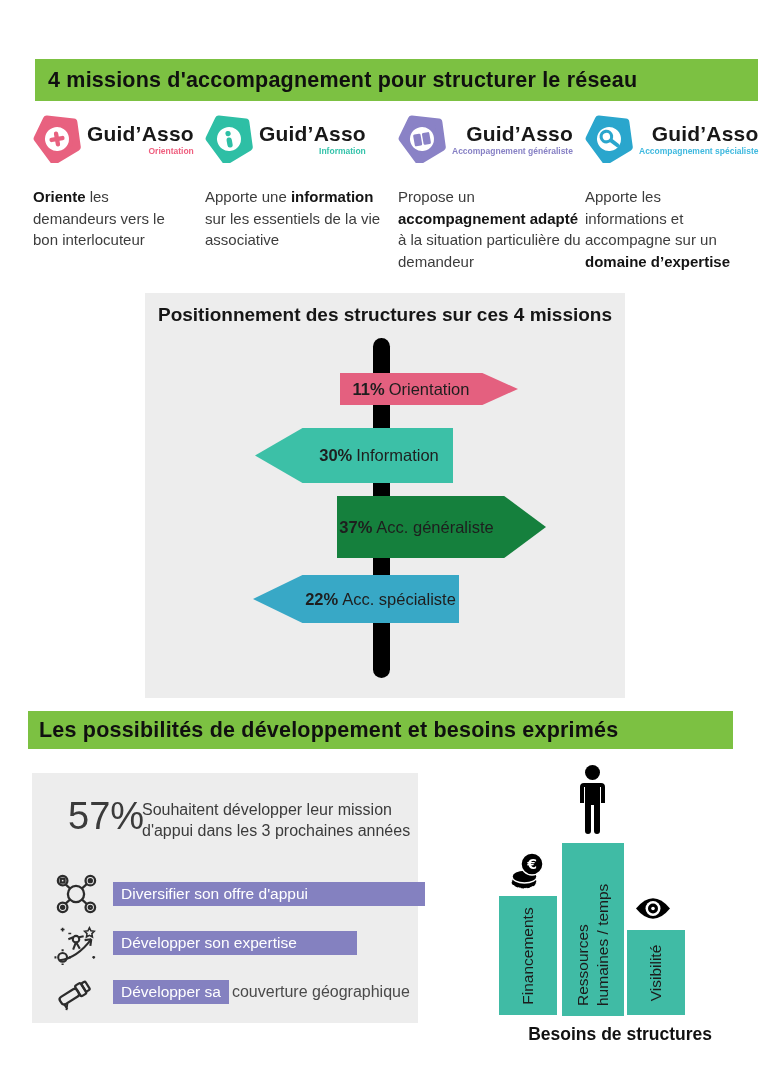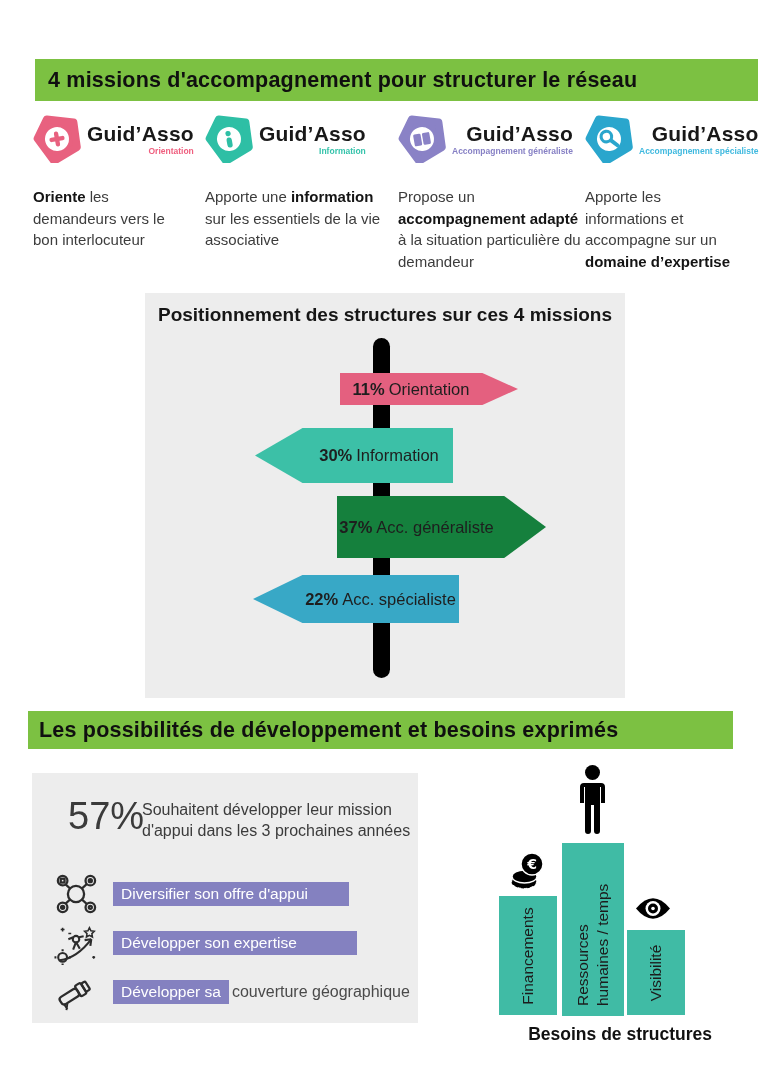--- a/index.html
+++ b/index.html
@@ -43,21 +43,21 @@
 
   
   #dev-box{position:absolute;left:32px;top:773px;width:386px;height:250px;background:#ededed;}
   #dev-stat{position:absolute;left:36px;top:22px;font-size:38px;color:#3b3b3b;}
   #dev-caption{position:absolute;left:110px;top:27px;width:274px;font-size:16px;line-height:20.5px;color:#3b3b3b;margin:0;}
   .dev-row{position:absolute;left:20px;display:flex;align-items:center;height:46px;}
   #dev-row-0{top:98px;} #dev-row-1{top:147px;} #dev-row-2{top:196px;}
   .dev-icon{width:48px;height:46px;flex:0 0 48px;display:flex;align-items:center;justify-content:center;}
   .dev-bar{margin-left:13px;height:24px;line-height:24px;background:#8481c0;color:#fff;
            font-size:15.5px;padding:0 8px;white-space:nowrap;box-sizing:border-box;overflow:hidden;}
-  #dev-bar-0{width:236px;} #dev-bar-1{width:244px;} #dev-bar-2{width:auto;overflow:visible;}
+  #dev-bar-0{width:312px;} #dev-bar-1{width:244px;} #dev-bar-2{width:auto;overflow:visible;}
   .dev-after{margin-left:3px;color:#4a4a4a;font-size:16px;white-space:nowrap;}
 
   
   .need-bar{position:absolute;background:#40bba5;}
   #need-bar-0{left:499px;top:896px;width:58px;height:119px;}
   #need-bar-1{left:562px;top:843px;width:62px;height:173px;}
   #need-bar-2{left:627px;top:930px;width:58px;height:85px;}
   .vlabel{position:absolute;left:50%;top:50%;transform:translate(-50%,-50%) rotate(-90deg);
           font-size:15.5px;color:#1c1c1c;white-space:nowrap;}
   #need-bar-1 .vlabel{white-space:normal;width:152px;line-height:20px;text-align:left;}

